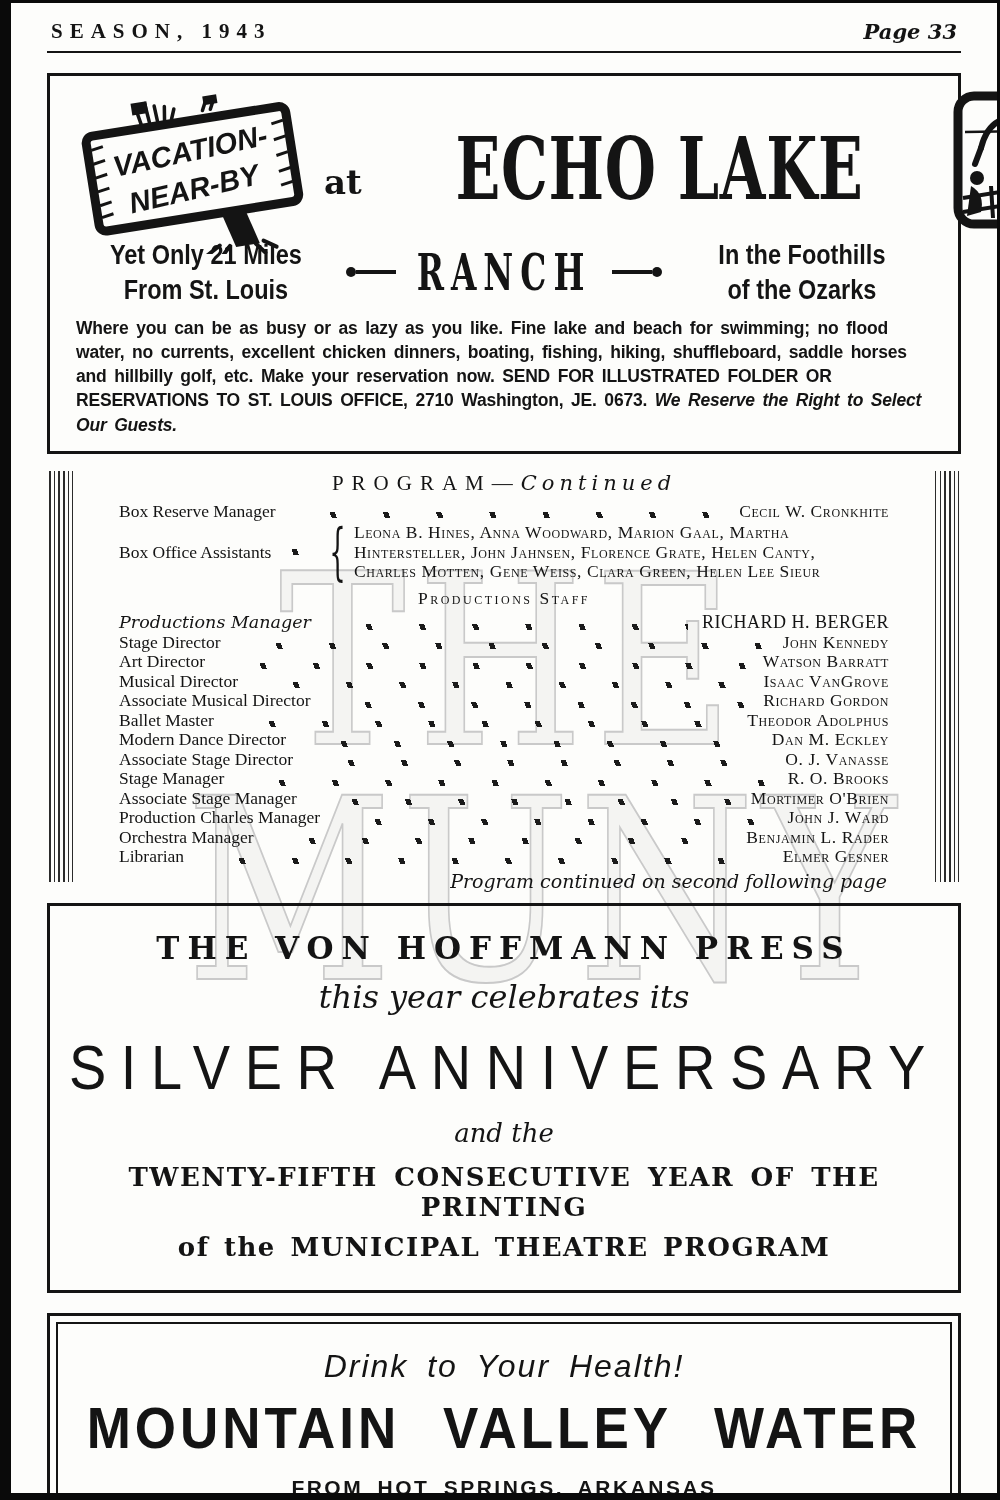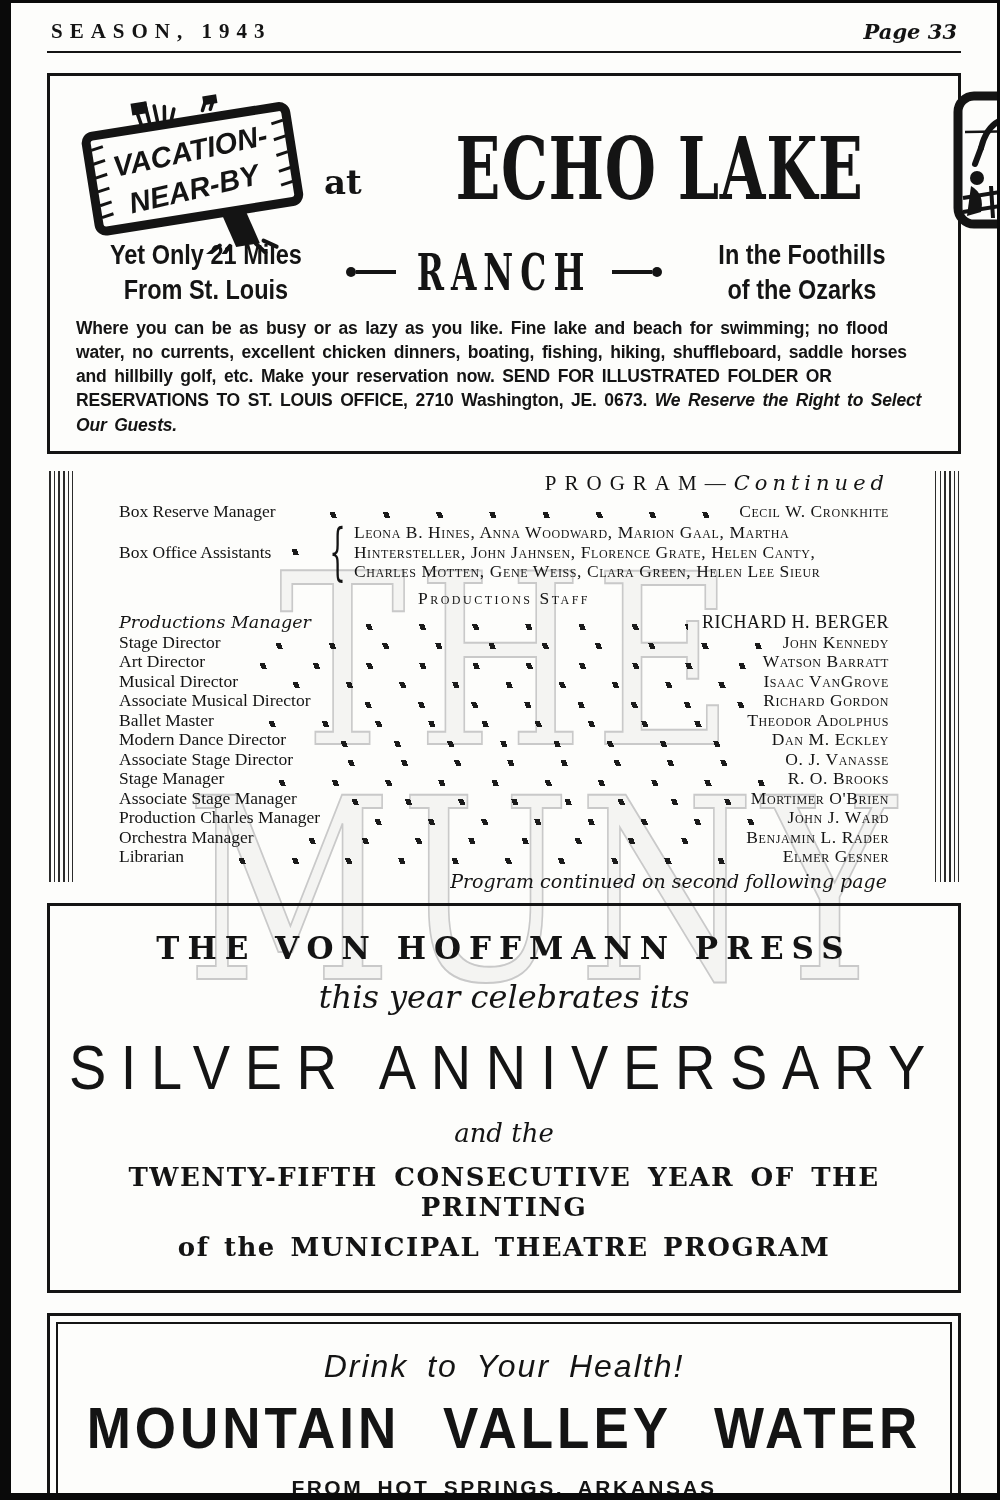--- a/index.html
+++ b/index.html
@@ -58,21 +58,21 @@
     font-family:"Liberation Sans", sans-serif; font-weight:bold;
     font-size:17.5px; line-height:1.38; letter-spacing:-0.2px; word-spacing:3px;
   }
   .echo-body .it { font-style:italic; }
 
   
   .program { position:relative; margin:13px 36px 0; padding:4px 72px 0; min-height:398px; }
   .vrules { position:absolute; top:4px; bottom:10px; width:24px;
             background:repeating-linear-gradient(to right,#2b2b2b 0 1.5px,transparent 1.5px 4.7px); }
   .vrules.left { left:2px; } .vrules.right { right:2px; }
-  .prog-title { text-align:right; font-size:21px; margin-bottom:6px; }
+  .prog-title { text-align:center; font-size:21px; margin-bottom:6px; }
   .pt-main { letter-spacing:8px; }
   .pt-cont { font-style:italic; letter-spacing:5px; font-family:"DejaVu Serif", serif; }
   .srow { display:flex; align-items:baseline; line-height:19.5px; }
   .role { font-size:17.5px; white-space:nowrap; }
   .role.it { font-style:italic; font-family:"DejaVu Serif", serif; }
   .leader { flex:1 1 auto; height:6px; margin:0 14px 3px 12px; align-self:flex-end;
             background-image:repeating-linear-gradient(70deg,transparent 0 42px,#1a1a1a 42px 47px,transparent 47px 50px); }
   .aleader { width:36px; height:6px; margin:0 8px 0 12px;
             background-image:repeating-linear-gradient(70deg,transparent 0 10px,#1a1a1a 10px 15px,transparent 15px 50px); }
   .name { font-variant:small-caps; font-size:17.5px; letter-spacing:0.6px; white-space:nowrap; }

